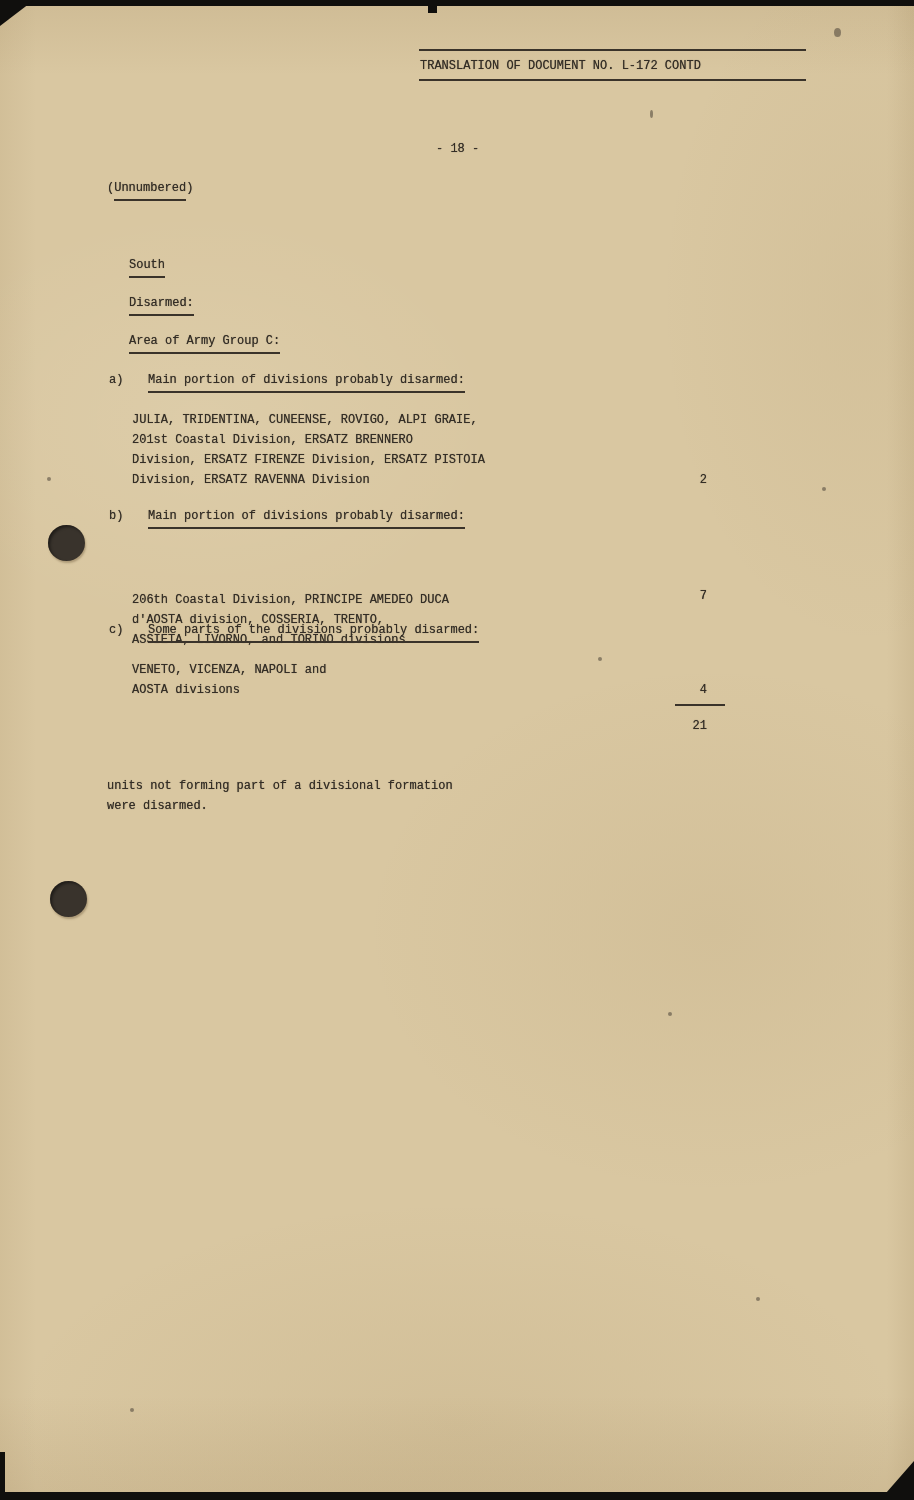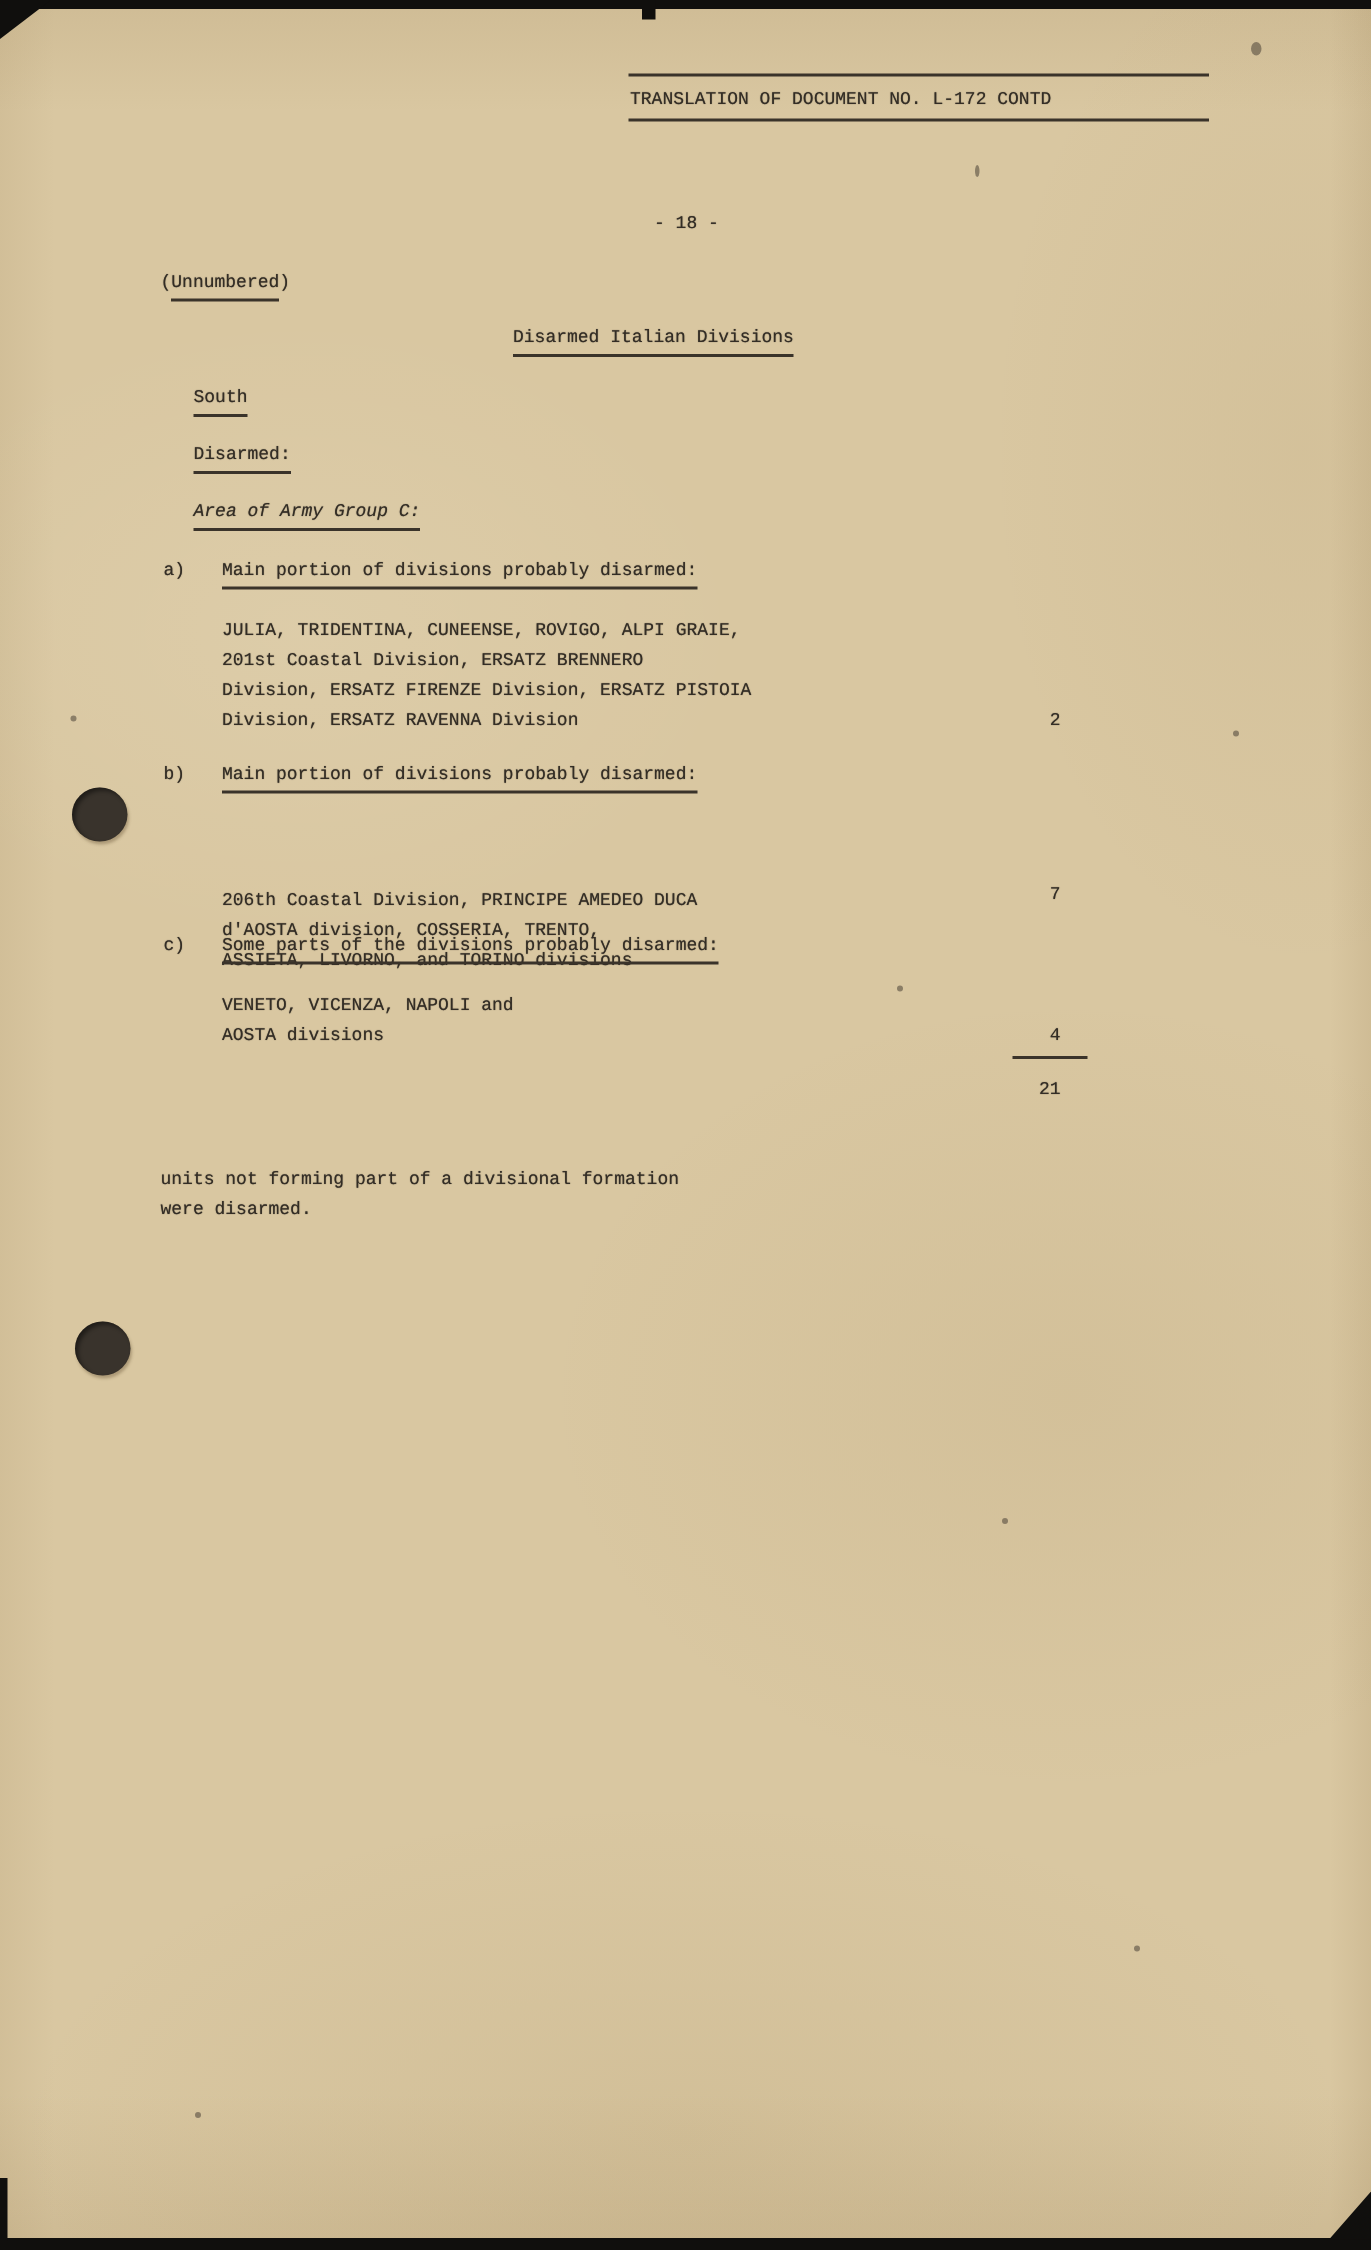--- a/index.html
+++ b/index.html
@@ -36,21 +36,21 @@
   
   .header-box{
     position:absolute; left:419px; top:49px; width:386px;
     border-top:2px solid #3a332a; border-bottom:2px solid #3a332a;
     padding:5px 0 3px 1px;
   }
   .num{ position:absolute; right:207px; text-align:right; }
   .sum-rule{ position:absolute; left:675px; top:704px; width:50px; height:2px; background:#3a332a; }
   .marker{ position:absolute; left:109px; }
   .sec-head{ position:absolute; left:148px; }
-  .body-col{ position:absolute; left:148px; }
+  .body-col{ position:absolute; left:132px; }
   .speck{ position:absolute; background:#4a4136; border-radius:50%; opacity:0.55; }
 </style>
 </head>
 <body>
 
 <div class="scan">
 
   <div class="edge-top"></div>
   <div class="corner-tl"></div>
   <div class="notch-top"></div>
@@ -71,25 +71,24 @@
   <div class="speck" style="left:130px; top:1408px; width:4px; height:4px;"></div>
 
   <div class="header-box">
     <div class="tw">TRANSLATION OF DOCUMENT NO. L-172 CONTD</div>
   </div>
 
   <div class="abs tw" style="left:436px; top:139px;">- 18 -</div>
 
   <div class="abs tw" style="left:107px; top:178px;"><span>(</span><span class="u">Unnumbered</span><span>)</span></div>
 
-  <div class="abs tw" style="left:342px; top:215px;"><span class="u">Disarmed Italian Divisions</span></div>
 
   <div class="abs tw" style="left:129px; top:255px;"><span class="u">South</span></div>
   <div class="abs tw" style="left:129px; top:293px;"><span class="u">Disarmed:</span></div>
-  <div class="abs tw" style="left:129px; top:331px;font-style:italic;"><span class="u">Area of Army Group C:</span></div>
+  <div class="abs tw" style="left:129px; top:331px;"><span class="u">Area of Army Group C:</span></div>
 
   <div class="marker tw" style="top:370px;">a)</div>
   <div class="sec-head tw" style="top:370px;"><span class="u">Main portion of divisions probably disarmed:</span></div>
   <div class="body-col" style="top:410px;">
     <div class="tw">JULIA, TRIDENTINA, CUNEENSE, ROVIGO, ALPI GRAIE,</div>
     <div class="tw">201st Coastal Division, ERSATZ BRENNERO</div>
     <div class="tw">Division, ERSATZ FIRENZE Division, ERSATZ PISTOIA</div>
     <div class="tw">Division, ERSATZ RAVENNA Division</div>
   </div>
   <div class="num tw" style="top:470px;">2</div>

